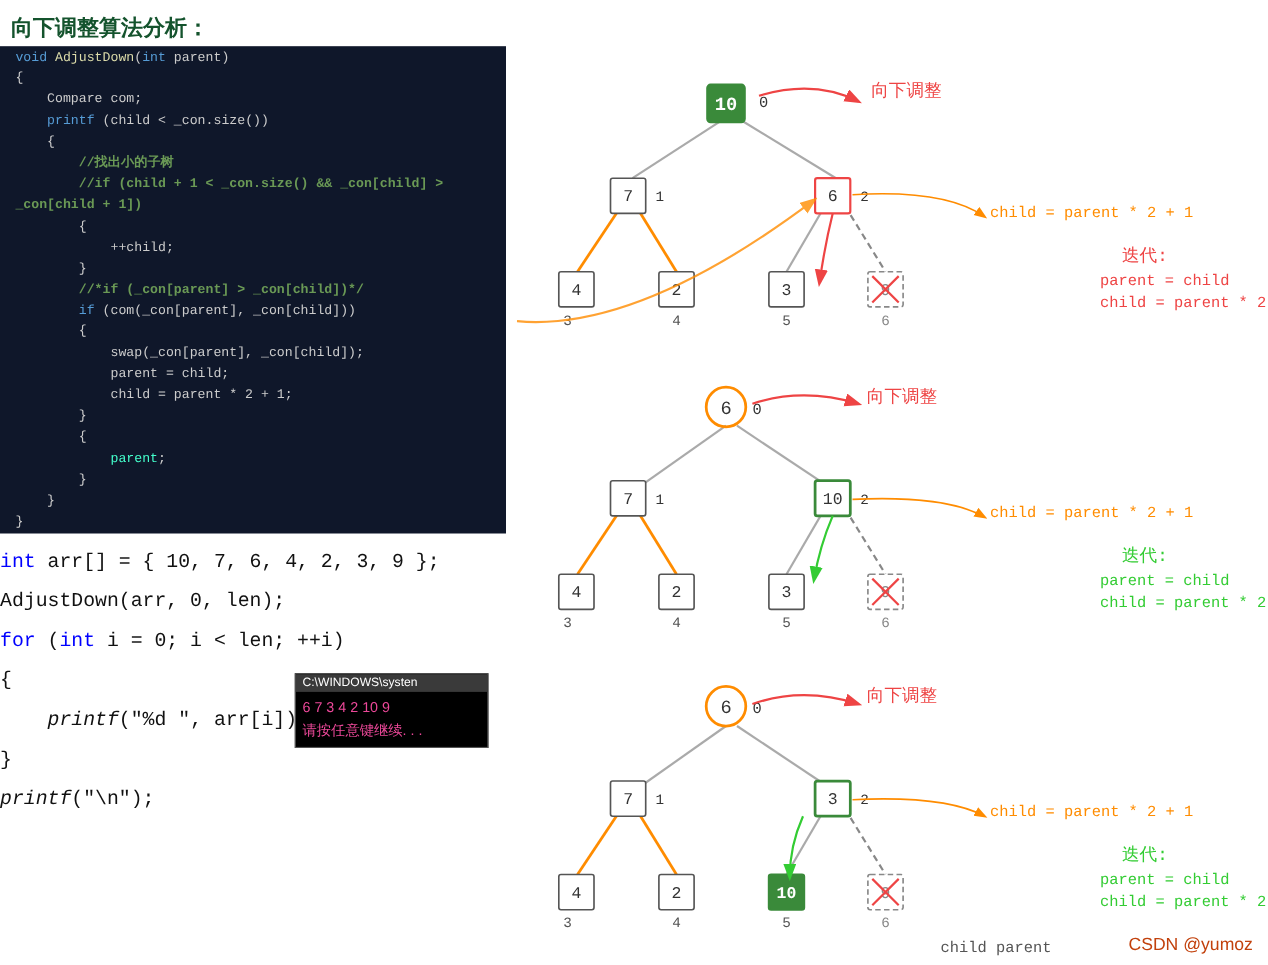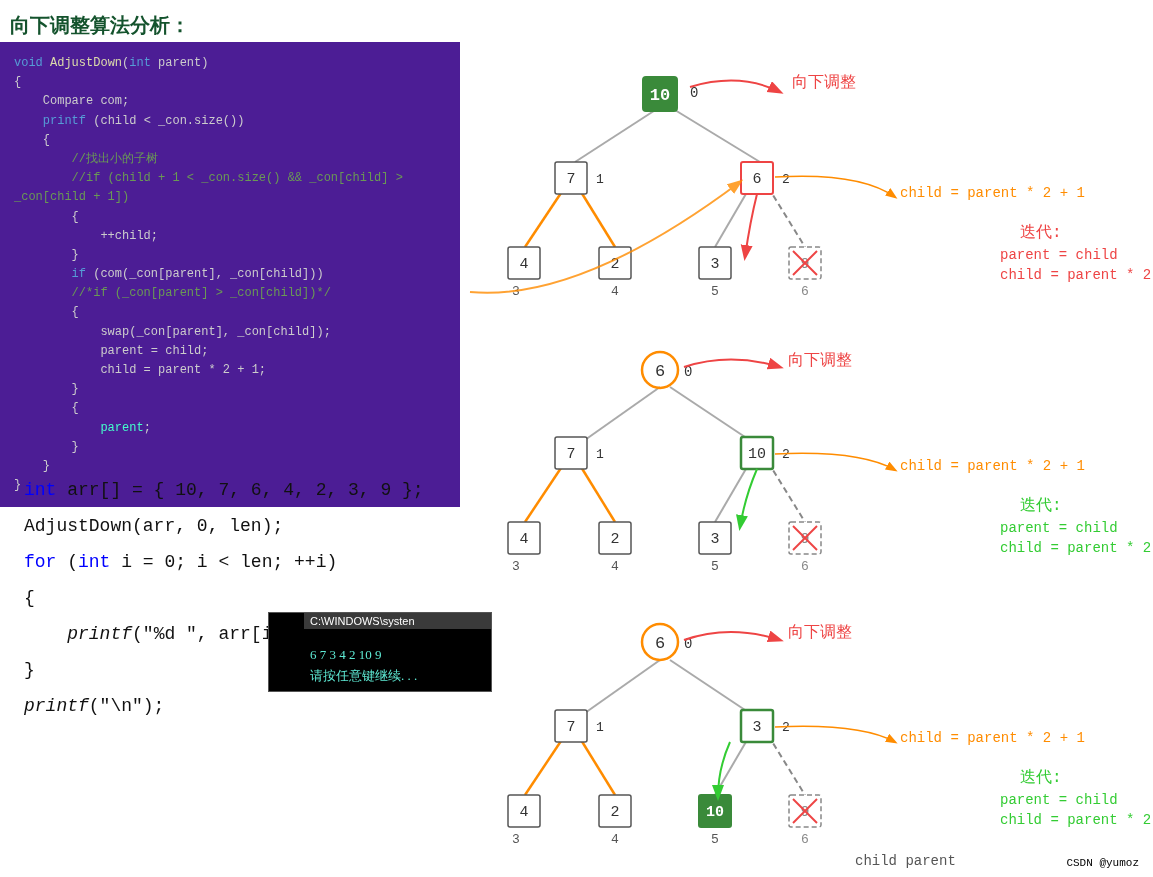--- a/index.html
+++ b/index.html
@@ -22,81 +22,78 @@
       font-weight: bold;
       font-family: sans-serif;
     }
 
     
     .code-block {
       position: absolute;
       top: 42px;
       left: 0px;
       width: 460px;
-      background: #4c1d95;
+      background: #0f172a;
       color: #ccc;
       font-size: 12px;
       font-family: 'Courier New', monospace;
-      padding: 12px 14px;
+      padding: 1px 14px;
       line-height: 1.6;
     }
     .code-block .kw { color: #4fc; }
     .code-block .kw2 { color: #569cd6; }
     .code-block .fn { color: #dcdcaa; }
-    .code-block .comment { color: #6a9955; }
+    .code-block .comment { color: #6a9955; font-weight: bold; }
     .code-line { display: block; }
 
     
     .bottom-code {
       position: absolute;
-      top: 472px;
+      top: 493px;
       left: 0px;
       font-family: 'Courier New', monospace;
       font-size: 18px;
       line-height: 2;
       color: #111;
-      padding-left: 24px;
     }
     .bottom-code .kw { color: #00f; }
     .bottom-code .fn { font-style: italic; text-align: right; }
 
     
     .terminal {
       position: absolute;
       top: 612px;
       left: 268px;
-      width: 224px;
+      width: 176px;
       background: #000;
       border: 1px solid #555;
-      padding-left: 35px;
     }
     .terminal-title {
       background: #3a3a3a;
       color: #fff;
       font-size: 11px;
       padding: 2px 6px;
       font-family: sans-serif;
     }
     .terminal-body {
-      color: #5eead4;
+      color: #ec4899;
       font-size: 13px;
       padding: 4px 6px;
-      font-family: Liberation Serif, serif;
+      font-family: Liberation Sans, sans-serif;
       line-height: 1.6;
-      margin-top: 12px;
     }
 
     
     .watermark {
       position: absolute;
       bottom: 8px;
       right: 14px;
-      color: #000000;
-      font-size: 11px;
-      font-family: Liberation Mono, monospace;
+      color: #c2410c;
+      font-size: 16px;
+      font-family: Liberation Sans, sans-serif;
     }
 
     
     .trees-area {
       position: absolute;
       top: 42px;
       left: 460px;
       width: 693px;
       height: 835px;
     }
@@ -114,22 +111,22 @@
   <span class="code-line"><span class="kw2">void</span> <span class="fn">AdjustDown</span>(<span class="kw2">int</span> parent)</span>
   <span class="code-line">{</span>
   <span class="code-line">&nbsp;&nbsp;&nbsp;&nbsp;Compare com;</span>
   <span class="code-line">&nbsp;&nbsp;&nbsp;&nbsp;<span class="kw2">printf</span> (child &lt; _con.size())</span>
   <span class="code-line">&nbsp;&nbsp;&nbsp;&nbsp;{</span>
   <span class="code-line">&nbsp;&nbsp;&nbsp;&nbsp;&nbsp;&nbsp;&nbsp;&nbsp;<span class="comment">//找出小的子树</span></span>
   <span class="code-line">&nbsp;&nbsp;&nbsp;&nbsp;&nbsp;&nbsp;&nbsp;&nbsp;<span class="comment">//if (child + 1 &lt; _con.size() &amp;&amp; _con[child] &gt; _con[child + 1])</span></span>
   <span class="code-line">&nbsp;&nbsp;&nbsp;&nbsp;&nbsp;&nbsp;&nbsp;&nbsp;{</span>
   <span class="code-line">&nbsp;&nbsp;&nbsp;&nbsp;&nbsp;&nbsp;&nbsp;&nbsp;&nbsp;&nbsp;&nbsp;&nbsp;++child;</span>
   <span class="code-line">&nbsp;&nbsp;&nbsp;&nbsp;&nbsp;&nbsp;&nbsp;&nbsp;}</span>
+  <span class="code-line">&nbsp;&nbsp;&nbsp;&nbsp;&nbsp;&nbsp;&nbsp;&nbsp;<span class="comment">//*if (_con[parent] &gt; _con[child])*/</span></span>
   <span class="code-line">&nbsp;&nbsp;&nbsp;&nbsp;&nbsp;&nbsp;&nbsp;&nbsp;<span class="kw2">if</span> (com(_con[parent], _con[child]))</span>
-  <span class="code-line">&nbsp;&nbsp;&nbsp;&nbsp;&nbsp;&nbsp;&nbsp;&nbsp;<span class="comment">//*if (_con[parent] &gt; _con[child])*/</span></span>
   <span class="code-line">&nbsp;&nbsp;&nbsp;&nbsp;&nbsp;&nbsp;&nbsp;&nbsp;{</span>
   <span class="code-line">&nbsp;&nbsp;&nbsp;&nbsp;&nbsp;&nbsp;&nbsp;&nbsp;&nbsp;&nbsp;&nbsp;&nbsp;swap(_con[parent], _con[child]);</span>
   <span class="code-line">&nbsp;&nbsp;&nbsp;&nbsp;&nbsp;&nbsp;&nbsp;&nbsp;&nbsp;&nbsp;&nbsp;&nbsp;parent = child;</span>
   <span class="code-line">&nbsp;&nbsp;&nbsp;&nbsp;&nbsp;&nbsp;&nbsp;&nbsp;&nbsp;&nbsp;&nbsp;&nbsp;child = parent * 2 + 1;</span>
   <span class="code-line">&nbsp;&nbsp;&nbsp;&nbsp;&nbsp;&nbsp;&nbsp;&nbsp;}</span>
   <span class="code-line">&nbsp;&nbsp;&nbsp;&nbsp;&nbsp;&nbsp;&nbsp;&nbsp;{</span>
   <span class="code-line">&nbsp;&nbsp;&nbsp;&nbsp;&nbsp;&nbsp;&nbsp;&nbsp;&nbsp;&nbsp;&nbsp;&nbsp;<span class="kw">parent</span>;</span>
   <span class="code-line">&nbsp;&nbsp;&nbsp;&nbsp;&nbsp;&nbsp;&nbsp;&nbsp;}</span>
   <span class="code-line">&nbsp;&nbsp;&nbsp;&nbsp;}</span>
   <span class="code-line">}</span>

